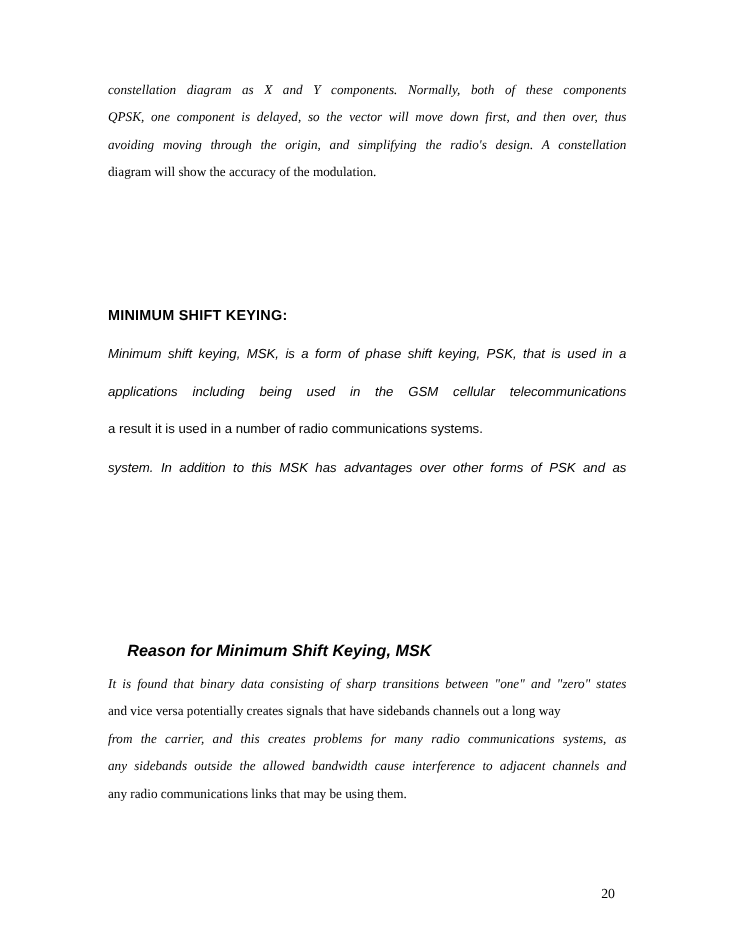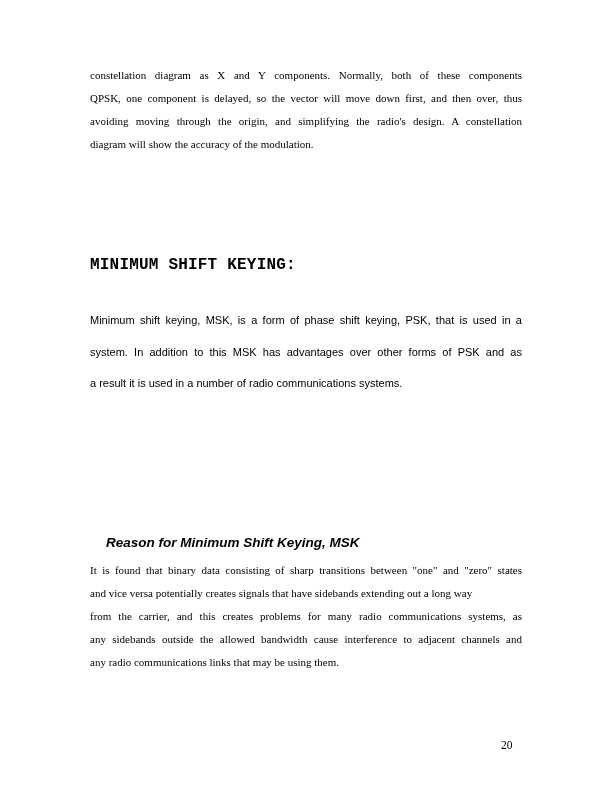--- a/index.html
+++ b/index.html
@@ -22,35 +22,36 @@
   }
   .serif {
     font-family: "Liberation Serif", "DejaVu Serif", serif;
     font-size: 11px;
   }
   .sans {
     font-family: "Liberation Sans", "DejaVu Sans", sans-serif;
     font-size: 11px;
   }
   .p1 { top: 64px;  line-height: 23px; }
-  .p2 { top: 305px; line-height: 31.6px; }
+  .p2 { top: 280px; line-height: 31.6px; }
   .p3 { top: 546px; line-height: 23px; margin-top: 13px; }
   .line { text-align: left; }
   .line.j {
     text-align: justify;
     text-align-last: justify;
+    font-style: italic;
   }
   .heading-serif {
     position: absolute;
     left: 90px;
     top: 256px;
     margin: 0;
-    font-family: Liberation Mono, monospace;
+    font-family: Liberation Sans, sans-serif;
     font-weight: bold;
-    font-size: 16px;
+    font-size: 12px;
     letter-spacing: 0.2px;
     line-height: normal;
   }
   .heading-sans {
     position: absolute;
     left: 90px;
     top: 519px;
     margin: 16px;
     font-family: "Liberation Sans", "DejaVu Sans", sans-serif;
     font-weight: bold;
@@ -76,29 +77,30 @@
     <div class="line j">constellation diagram as X and Y components. Normally, both of these components</div>
     <div class="line j">QPSK, one component is delayed, so the vector will move down first, and then over, thus</div>
     <div class="line j">avoiding moving through the origin, and simplifying the radio's design. A constellation</div>
     <div class="line">diagram will show the accuracy of the modulation.</div>
   </div>
 
   <h2 class="heading-serif">MINIMUM SHIFT KEYING:</h2>
 
   <div class="para sans p2">
     <div class="line j">Minimum shift keying, MSK, is a form of phase shift keying, PSK, that is used in a</div>
+    <div class="line j">applications including being used in the GSM cellular telecommunications</div>
+    <div class="line">a result it is used in a number of radio communications systems.</div>
     <div class="line j">system. In addition to this MSK has advantages over other forms of PSK and as</div>
-    <div class="line">a result it is used in a number of radio communications systems.</div>
   </div>
 
   <h3 class="heading-sans">Reason for Minimum Shift Keying, MSK</h3>
 
   <div class="para serif p3">
     <div class="line j">It is found that binary data consisting of sharp transitions between "one" and "zero" states</div>
-    <div class="line">and vice versa potentially creates signals that have sidebands extending out a long way</div>
+    <div class="line">and vice versa potentially creates signals that have sidebands channels out a long way</div>
     <div class="line j">from the carrier, and this creates problems for many radio communications systems, as</div>
     <div class="line j">any sidebands outside the allowed bandwidth cause interference to adjacent channels and</div>
     <div class="line">any radio communications links that may be using them.</div>
   </div>
 
   <div class="page-number">20</div>
 
 </div>
 
 </body></html>

